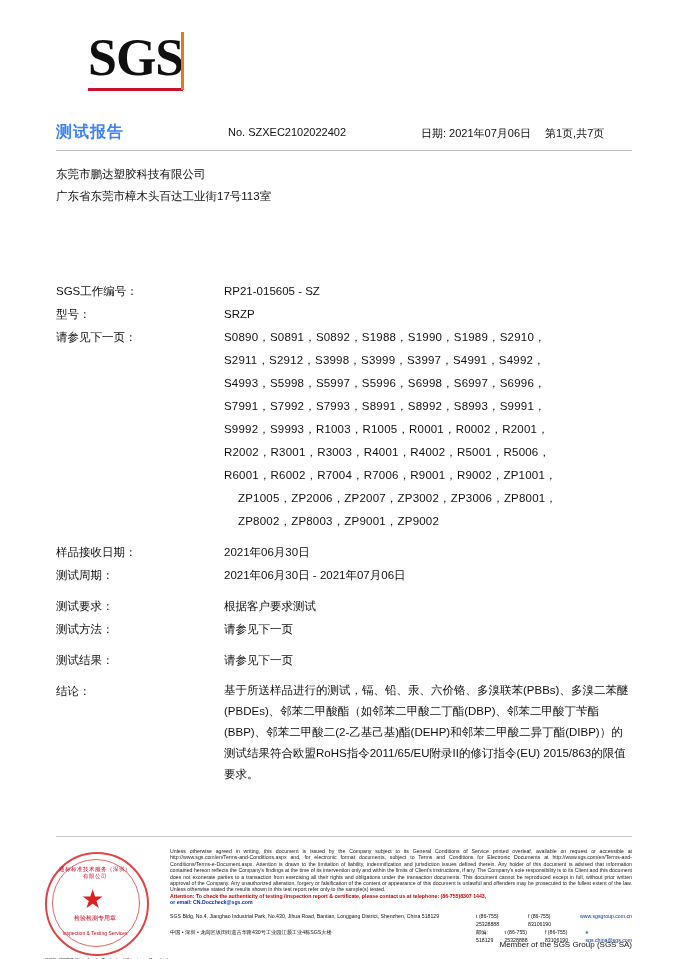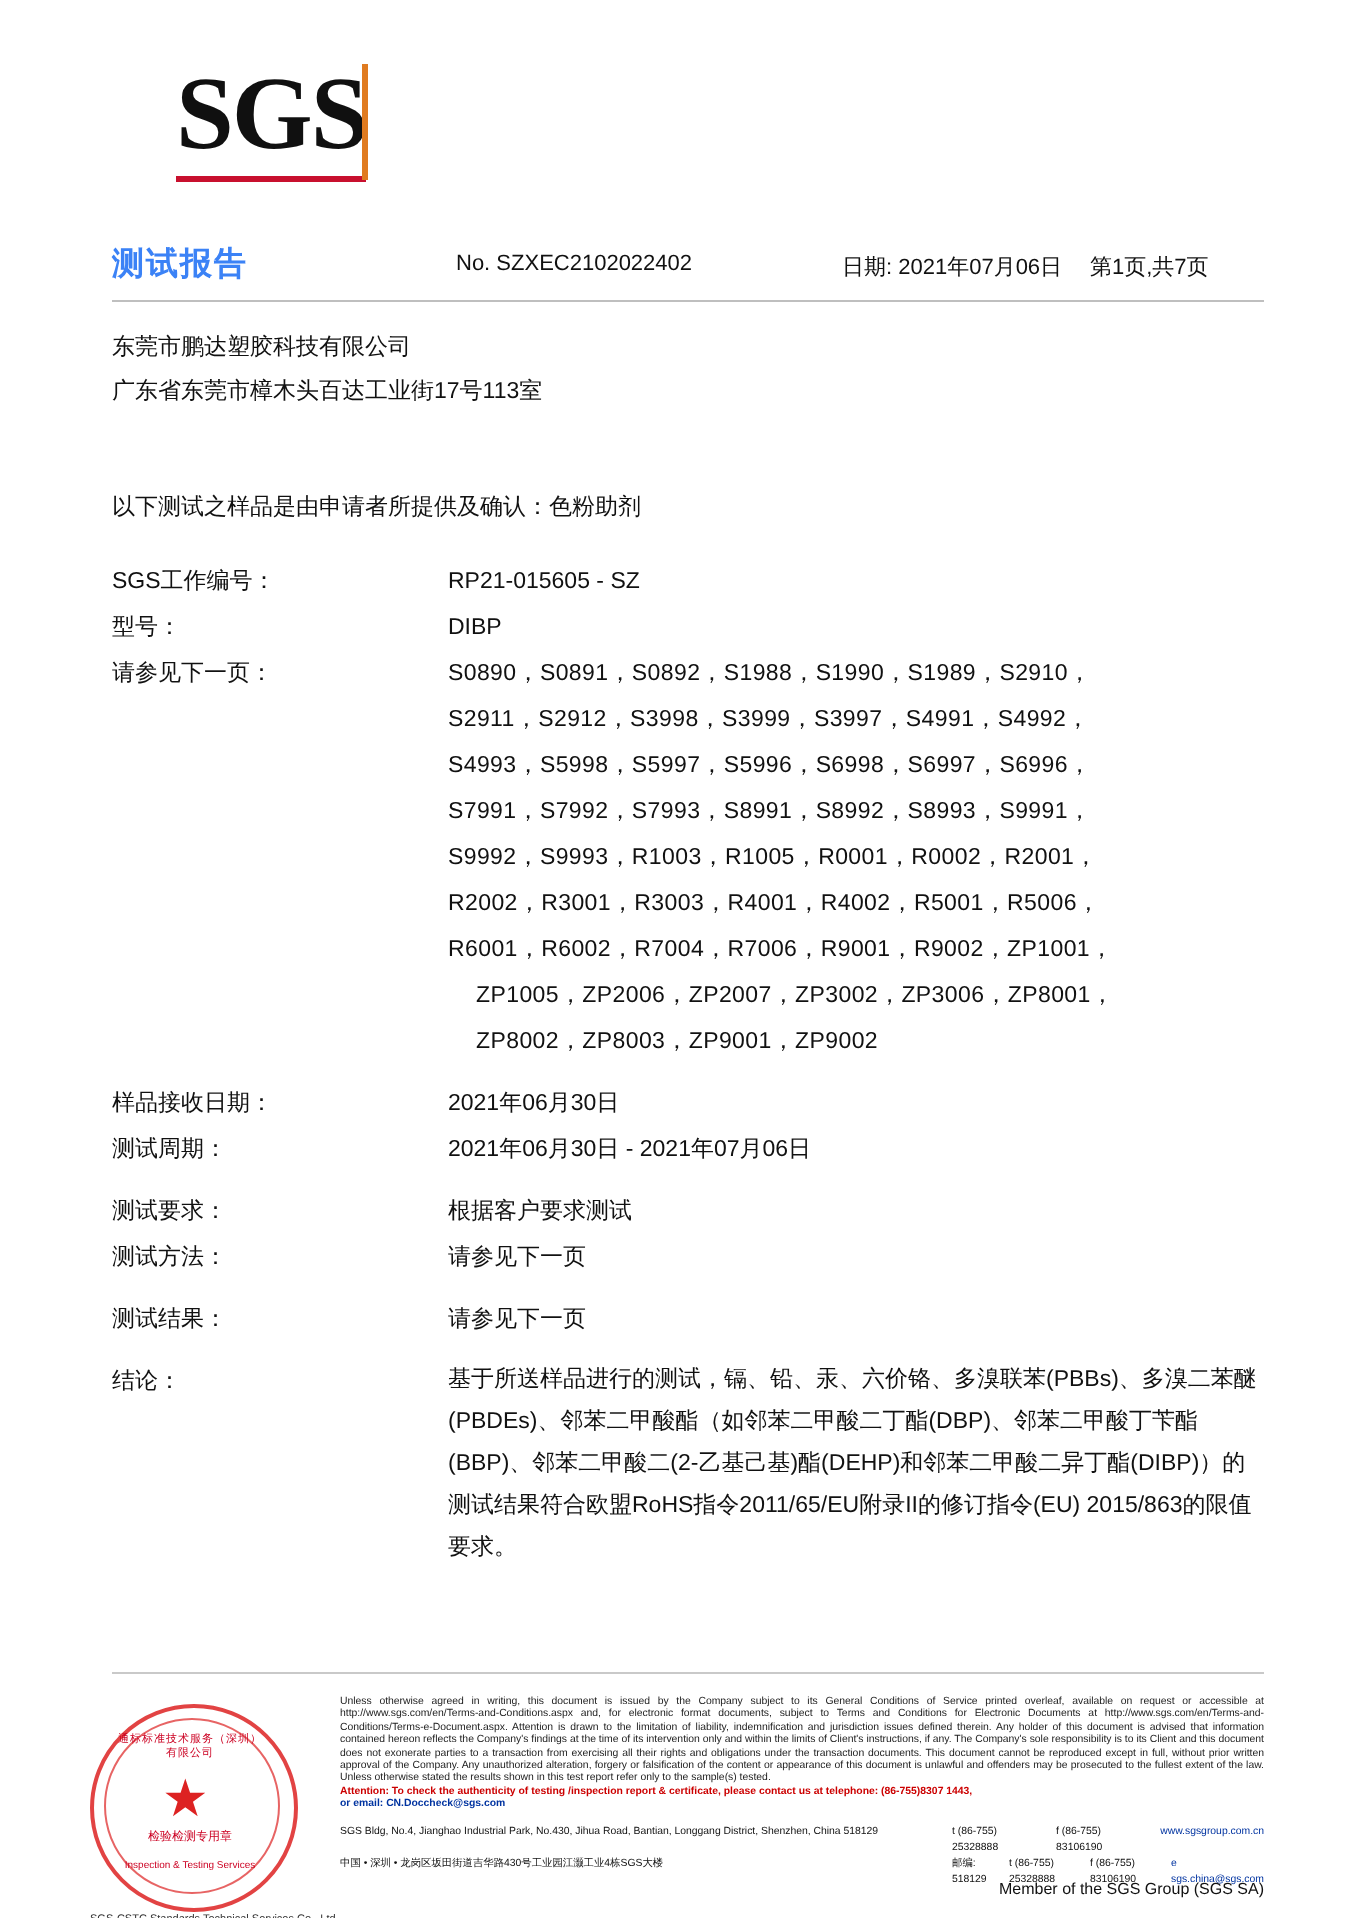--- a/index.html
+++ b/index.html
@@ -301,32 +301,31 @@
     <div class="doc-date">日期: 2021年07月06日</div>
     <div class="doc-pages">第1页,共7页</div>
   </div>
   <div class="title-rule"></div>
 
   <div class="company">
     <div>东莞市鹏达塑胶科技有限公司</div>
     <div>广东省东莞市樟木头百达工业街17号113室</div>
   </div>
 
-  <div class="sample-note">以下测试之样品是由申请者所提供及确认：色粉助剂</div>
 
   <div class="fields">
 
     <div class="field-row">
       <div class="field-label">SGS工作编号：</div>
       <div class="field-value">RP21-015605 - SZ</div>
     </div>
 
     <div class="field-row">
       <div class="field-label">型号：</div>
-      <div class="field-value">DIBP</div>
+      <div class="field-value">SRZP</div>
     </div>
 
     <div class="field-row">
       <div class="field-label">请参见下一页：</div>
       <div class="field-value ref-lines">
         <div>S0890，S0891，S0892，S1988，S1990，S1989，S2910，</div>
         <div>S2911，S2912，S3998，S3999，S3997，S4991，S4992，</div>
         <div>S4993，S5998，S5997，S5996，S6998，S6997，S6996，</div>
         <div>S7991，S7992，S7993，S8991，S8992，S8993，S9991，</div>
         <div>S9992，S9993，R1003，R1005，R0001，R0002，R2001，</div>

